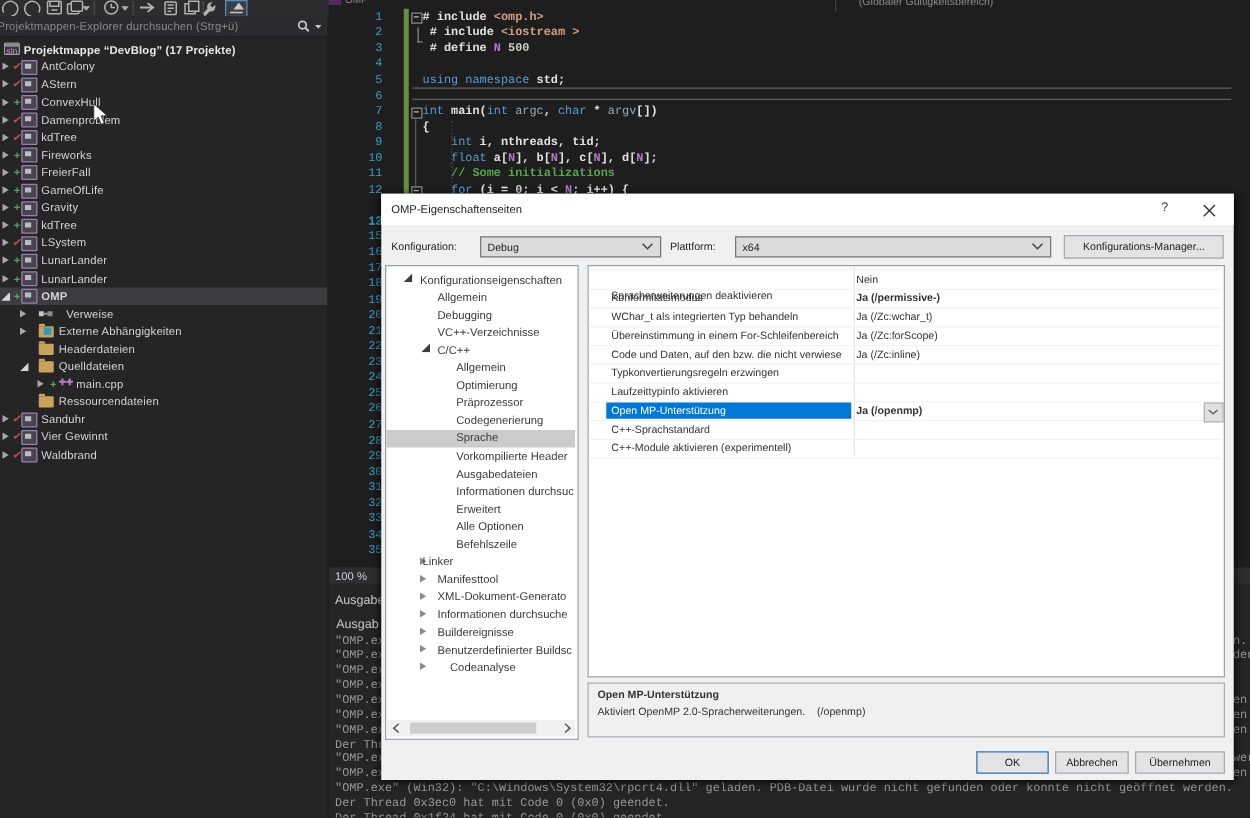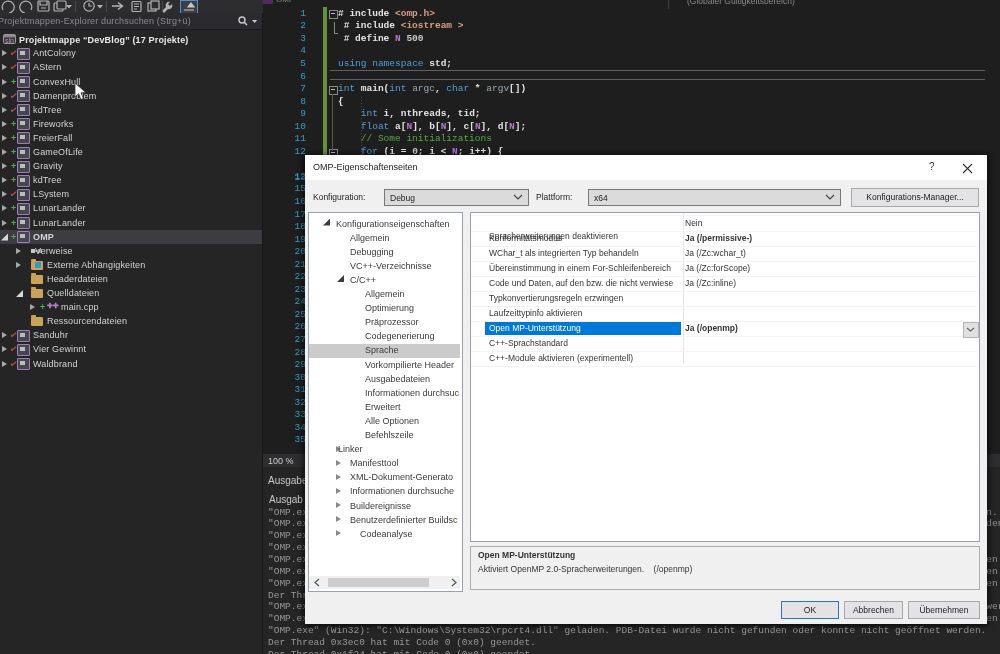--- a/index.html
+++ b/index.html
@@ -12,21 +12,21 @@
 .tri-e{position:absolute;width:7px;height:7px;background:#d8d8d8;clip-path:polygon(100% 0,100% 100%,0 100%)}
 .plus{position:absolute;font:bold 9px "Liberation Sans";color:#54a857}
 .chk{position:absolute;font:bold 9px "Liberation Sans";color:#c4504a;transform:rotate(10deg)}
 .pico{position:absolute;width:11px;height:10px;background:#46464c;border:1px solid #9d7fb5;border-radius:1px}
 .pico i{position:absolute;left:2px;top:2px;width:5px;height:4px;background:#b9bcc0}
 .fold{position:absolute;width:12px;height:9px;background:#c9a35c;border-radius:1px}
 .fold i{position:absolute;left:0;top:-2px;width:5px;height:2px;background:#c9a35c;border-radius:1px 1px 0 0}
 
 .ln{position:absolute;font:9.5px "Liberation Mono",monospace;color:#3a9bc7;width:22px;text-align:right}
 .cl{position:absolute;font:bold 9.5px "Liberation Mono",monospace;color:#e2e2e2;white-space:pre}
-.k{color:#569cd6;font-weight:400}.s{color:#d69d85}.cm{color:#57a64a;font-weight:400}.m{color:#b279c9}.nu{color:#c5cfc0}.pa{color:#9aa8b0;font-weight:400}
+.k{color:#569cd6;font-weight:400}.s{color:#d69d85}.cm{color:#57a64a;font-weight:700}.m{color:#b279c9}.nu{color:#c5cfc0}.pa{color:#9aa8b0;font-weight:400}
 .ol{position:absolute;font:9.5px "Liberation Mono",monospace;color:#979797;white-space:pre}
 
 .dlg-lbl{position:absolute;font:8.5px "Liberation Sans";color:#1e1e1e;white-space:pre}
 .trow{position:absolute;font:8.5px "Liberation Sans";color:#333;white-space:pre}
 .ttree{position:absolute;font:9px "Liberation Sans";color:#3a3a3a;white-space:pre}
 .dtri{position:absolute;width:0;height:0}
 .btn{position:absolute;background:#e3e3e5;border:1px solid #a9a9ad;font:8.5px "Liberation Sans";color:#222;text-align:center}
 </style></head>
 <body>
 
@@ -152,21 +152,21 @@
 <div class="pico" style="left:17px;top:231.1px">
     <i></i>
   </div>
 <div class="xr" style="left:33px;top:231.6px;font-weight:bold;">OMP</div>
 <div class="tri-c" style="left:16px;top:247.7px"></div>
 <svg class="ab" style="left:31px;top:246.2px" width="12" height="10">
     <rect x="0" y="3" width="4" height="4" fill="#c8c8c8"></rect>
     <rect x="7" y="3" width="4" height="4" fill="#8a8a8e"></rect>
     <rect x="4" y="4.2" width="3" height="1.6" fill="#9a9a9e"></rect>
   </svg>
-<div class="xr" style="left:35px;top:245.7px">Verweise</div>
+<div class="xr" style="left:53px;top:245.7px">Verweise</div>
 <div class="tri-c" style="left:16px;top:261.8px"></div>
 <div class="fold" style="left:31px;top:260.8px">
     <i></i>
   </div>
 <div class="ab" style="left:35px;top:262.3px;width:6px;height:6px;background:#2e9cc3"></div>
 <div class="xr" style="left:47px;top:259.8px">Externe Abhängigkeiten</div>
 <div class="fold" style="left:31px;top:274.9px">
     <i></i>
   </div>
 <div class="xr" style="left:47px;top:273.9px">Headerdateien</div>

